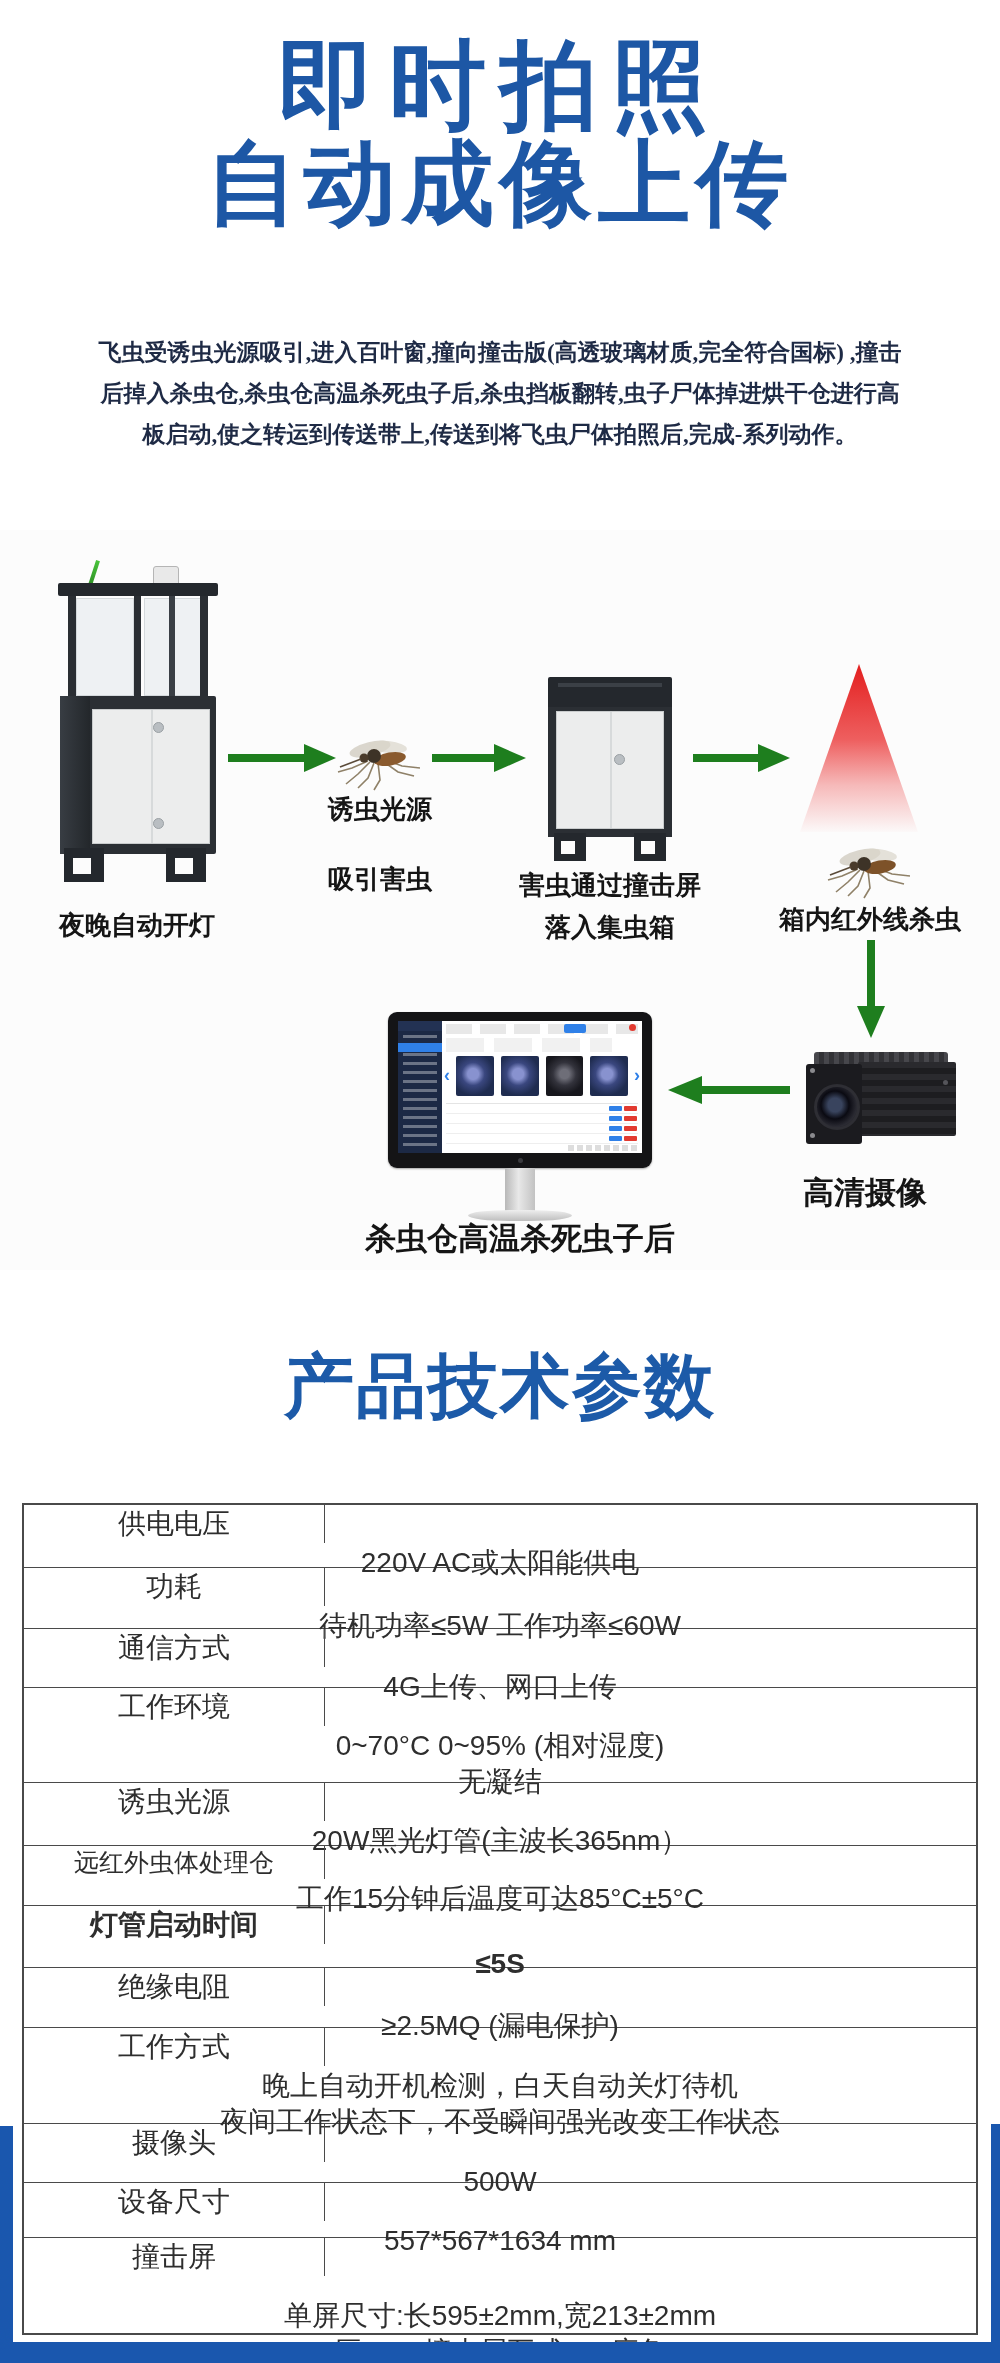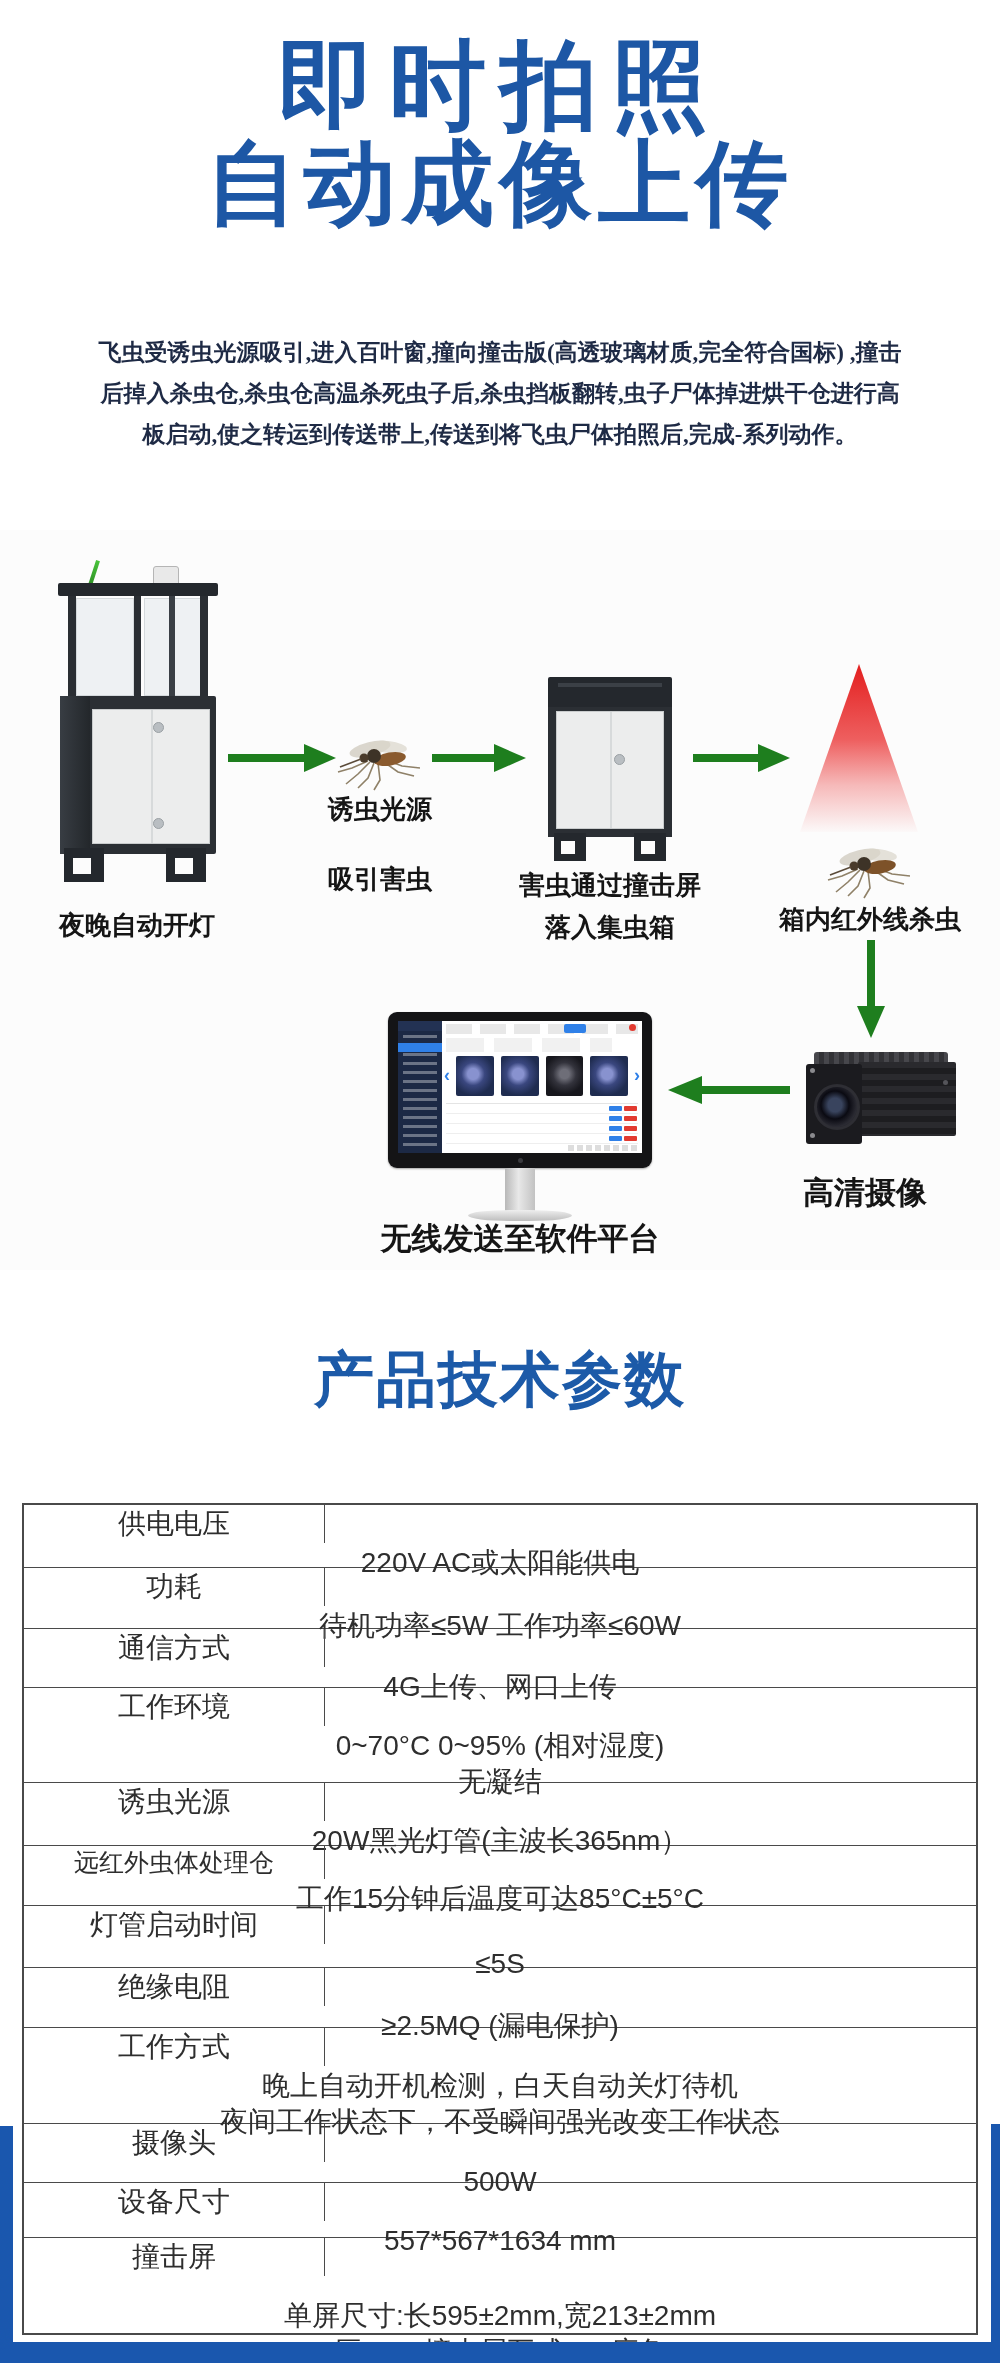--- a/index.html
+++ b/index.html
@@ -89,33 +89,33 @@
   #cam-lens{position:absolute;left:8px;top:20px;width:40px;height:40px;border-radius:50%;
       background:radial-gradient(circle at 45% 45%,#39445e 0 22%,#0a0a12 45%,#2b2b33 70%,#101014 100%);
       border:3px solid #2e2e34;}
   .cam-screw{position:absolute;width:5px;height:5px;border-radius:50%;background:#8a8a8e;}
 
   
   #arrows{left:0;top:530px;}
 
   
   #h2{top:1340px;left:0;width:1000px;text-align:center;color:#1c5aa8;
-      font-weight:bold;font-size:60px;letter-spacing:2px;}
+      font-weight:bold;font-size:70px;letter-spacing:2px;}
 
   
   #spec{top:1503px;left:22px;width:956px;border:2px solid #4a4a4a;box-sizing:border-box;background:#fff;}
   .srow{display:flex;box-sizing:border-box;border-top:1.5px solid #4a4a4a;flex-direction:column;}
   .srow:first-child{border-top:none;}
   .scell-l{width:301px;box-sizing:border-box;border-right:1.5px solid #4a4a4a;
       display:flex;align-items:center;justify-content:center;text-align:center;
       color:#2e2e2e;font-size:28px;}
   .scell-v{flex:1;display:flex;flex-direction:column;align-items:center;justify-content:center;
       text-align:center;color:#2e2e2e;font-size:28px;line-height:36px;padding:2px 8px;box-sizing:border-box;}
   .r1{height:62px;}.r2{height:61px;}.r3{height:59px;}.r4{height:95px;}
-  .r5{height:63px;}.r6{height:60px;}.r7{height:62px;}.r8{height:60px;}
+  .r5{height:63px;}.r6{height:60px;}.r7{height:62px;font-weight:bold;}.r8{height:60px;}
   .r9{height:96px;}.r10{height:59px;}.r11{height:55px;}.r12{height:96px;gap:20px;}
   .r6 .scell-l{font-size:25px;}
 
   
   .bframe{background:#1a57ae;}
   #bf-left{left:0;top:2126px;width:13px;height:237px;}
   #bf-right{left:991px;top:2124px;width:9px;height:239px;}
   #bf-bottom{left:0;top:2342px;width:1000px;height:21px;}
 </style>
 </head>
@@ -261,21 +261,21 @@
                 </div>
             </div>
             <div id="m-pager"></div>
           </div>
         </div>
         <div id="chin-dot"></div>
       </div>
       <div id="stand-neck"></div>
       <div id="stand-base"></div>
     </div>
-    <div class="dlabel" style="left:320px;top:688px;width:400px;font-size:31px;">无线发送至软件平台</div>
+    <div class="dlabel" style="left:320px;top:688px;width:400px;font-size:31px;">杀虫仓高温杀死虫子后</div>
 
     <div class="abs" id="camera">
       <div id="cam-top"></div>
       <div id="cam-body"></div>
       <div id="cam-front">
         <div id="cam-lens"></div>
         <div class="cam-screw" style="left:4px;top:4px;"></div>
         <div class="cam-screw" style="left:4px;bottom:6px;"></div>
       </div>
       <div class="cam-screw" style="right:8px;top:28px;background:#55555a;"></div>

